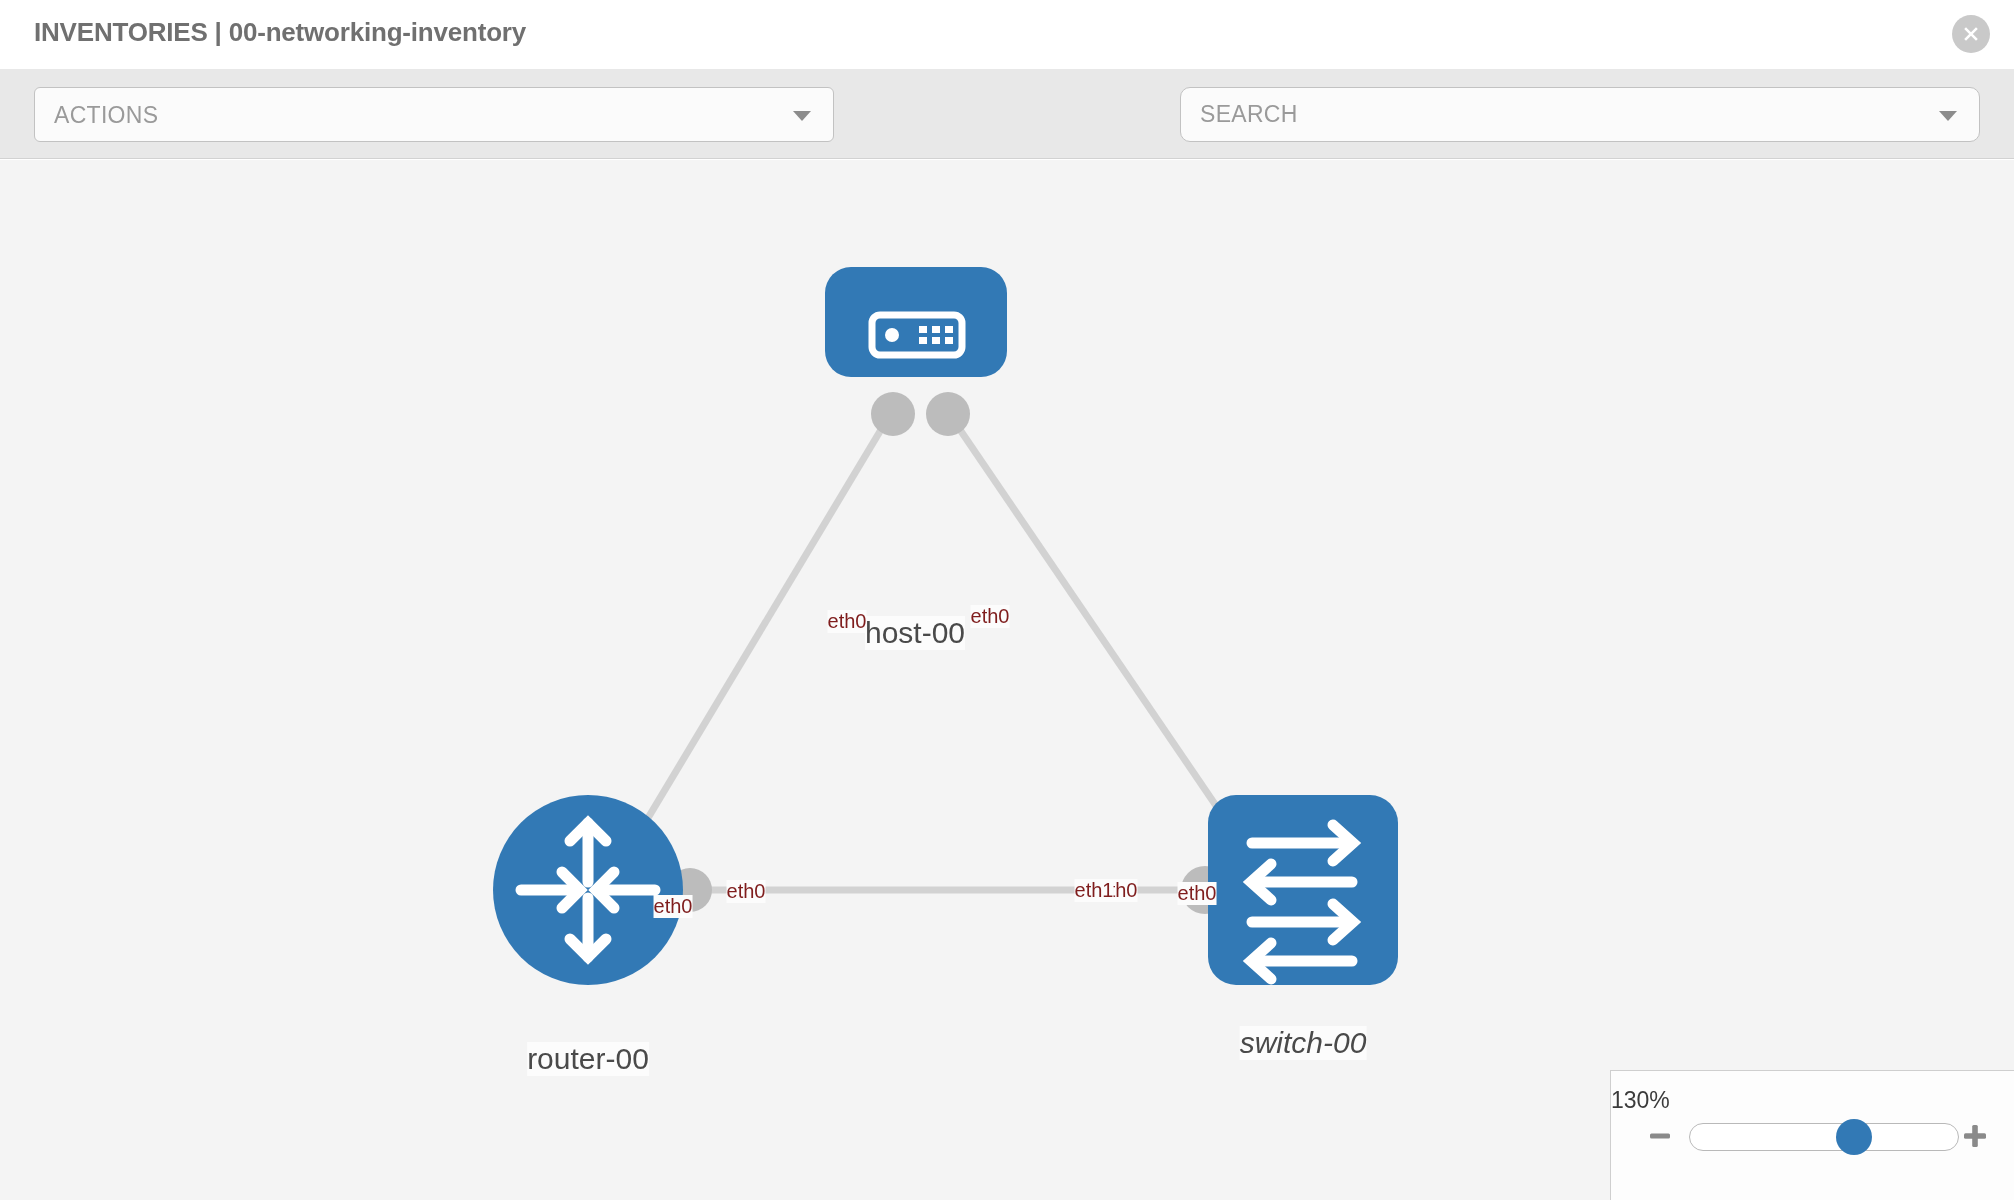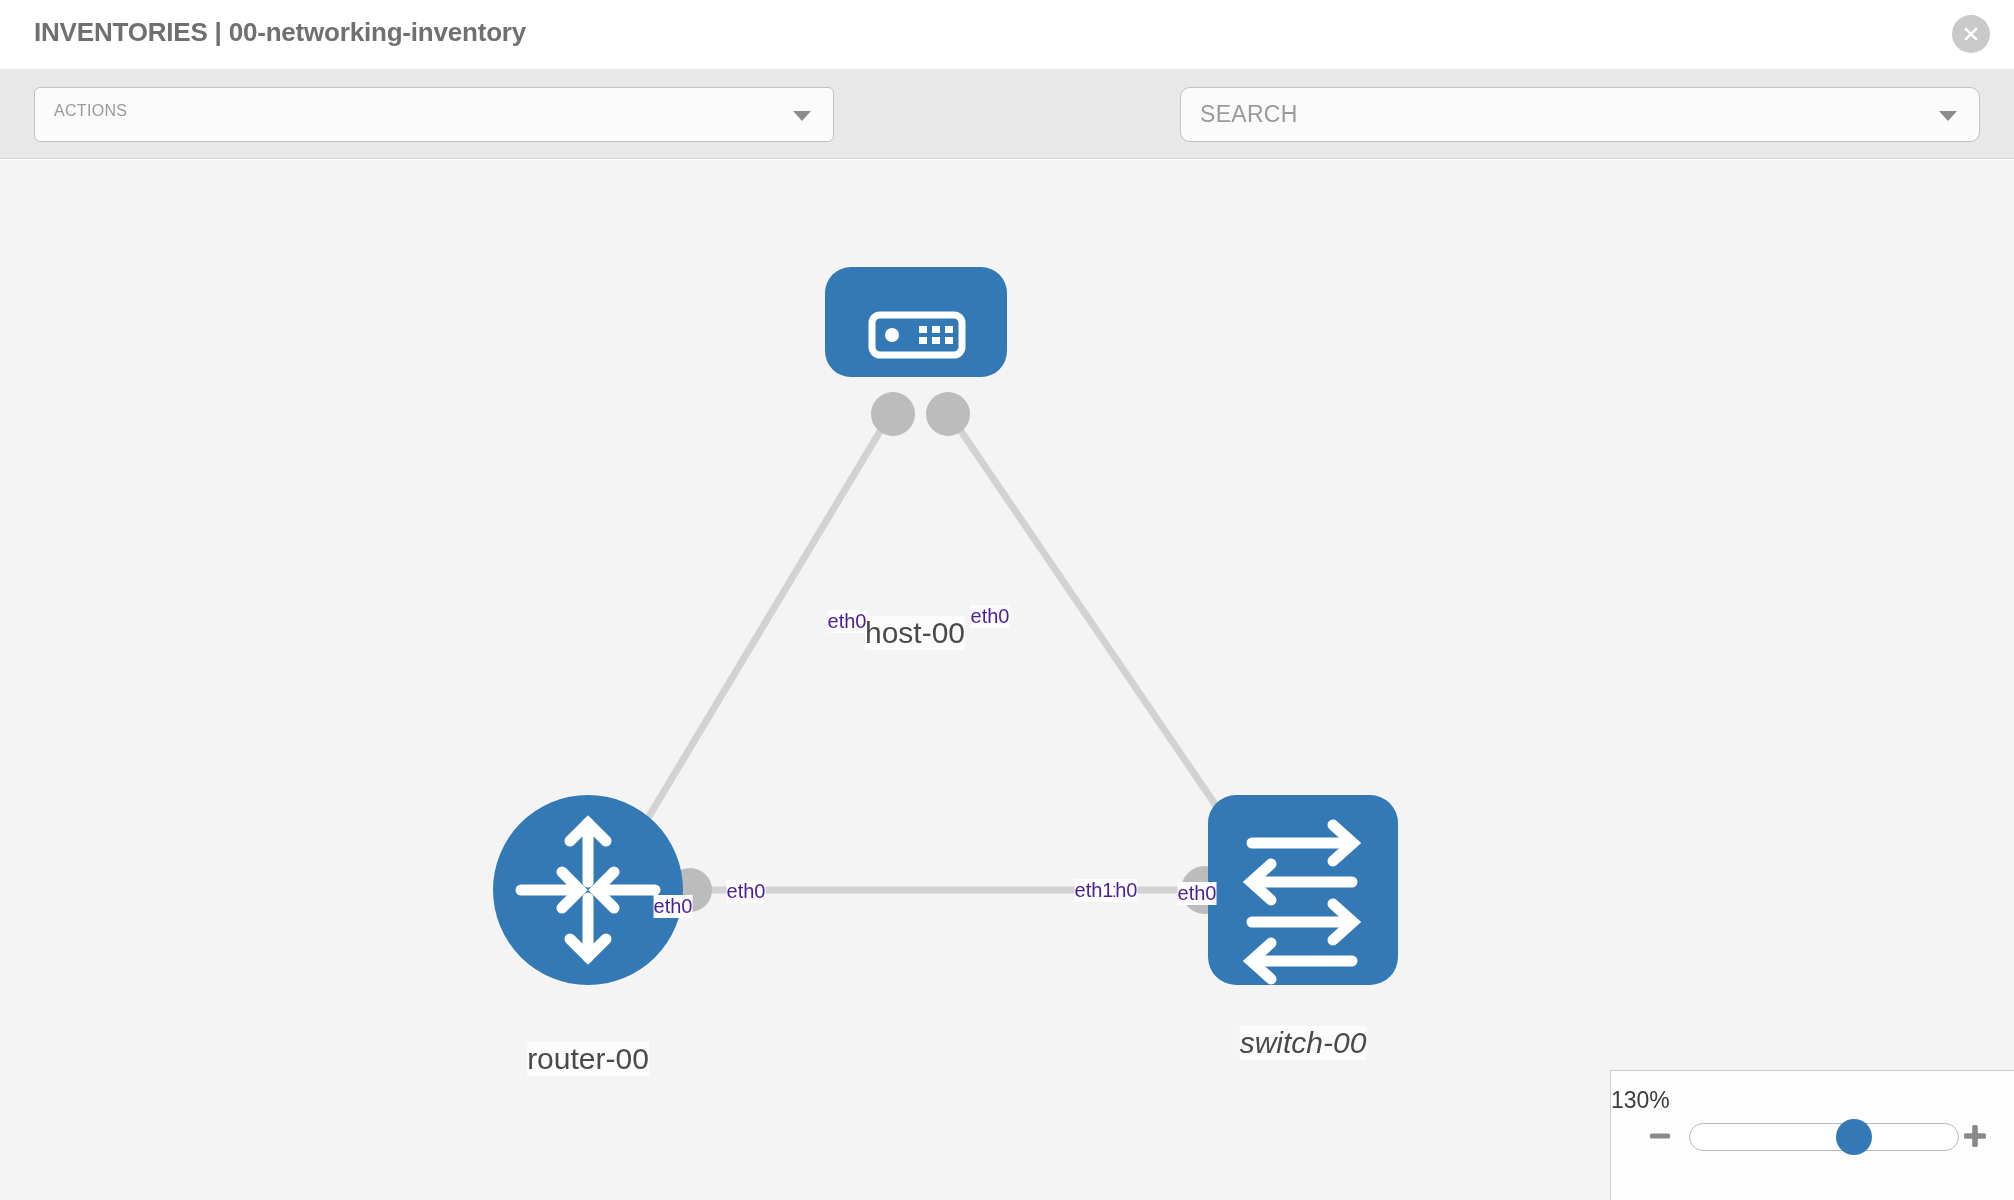--- a/index.html
+++ b/index.html
@@ -42,21 +42,21 @@
   }
   .actions-select {
     position: absolute; left: 34px; top: 18px;
     width: 800px; height: 55px;
     background: #fbfbfb;
     border: 1px solid #c2c2c2;
     border-radius: 6px;
   }
   .actions-label {
     position: absolute; left: 19px; top: 14px;
-    font-size: 16px; color: #9a9a9a; letter-spacing: 0.3px;
+    font-size: 23px; color: #9a9a9a; letter-spacing: 0.3px;
   }
   .caret {
     position: absolute; right: 22px; top: 23px;
     width: 0; height: 0;
     border-left: 9px solid transparent;
     border-right: 9px solid transparent;
     border-top: 10px solid #8c8c8c;
   }
   .tool-icon {
     position: absolute; top: 90px;
@@ -97,21 +97,21 @@
     position: absolute;
     background: #fcfcfc;
     color: #4a4a4a;
     white-space: nowrap;
     transform: translateX(-50%);
   }
   .node-label.big   { font-size: 30px; }
   .iface-label {
     position: absolute;
     background: #fcfcfc;
-    color: #4c1d95;
+    color: #7f1d1d;
     font-size: 20px;
     white-space: nowrap;
     transform: translateX(-50%);
   }
 
   
   .zoom-panel {
     position: absolute; right: 0; bottom: 0;
     width: 404px; height: 130px;
     background: #fdfdfd;

